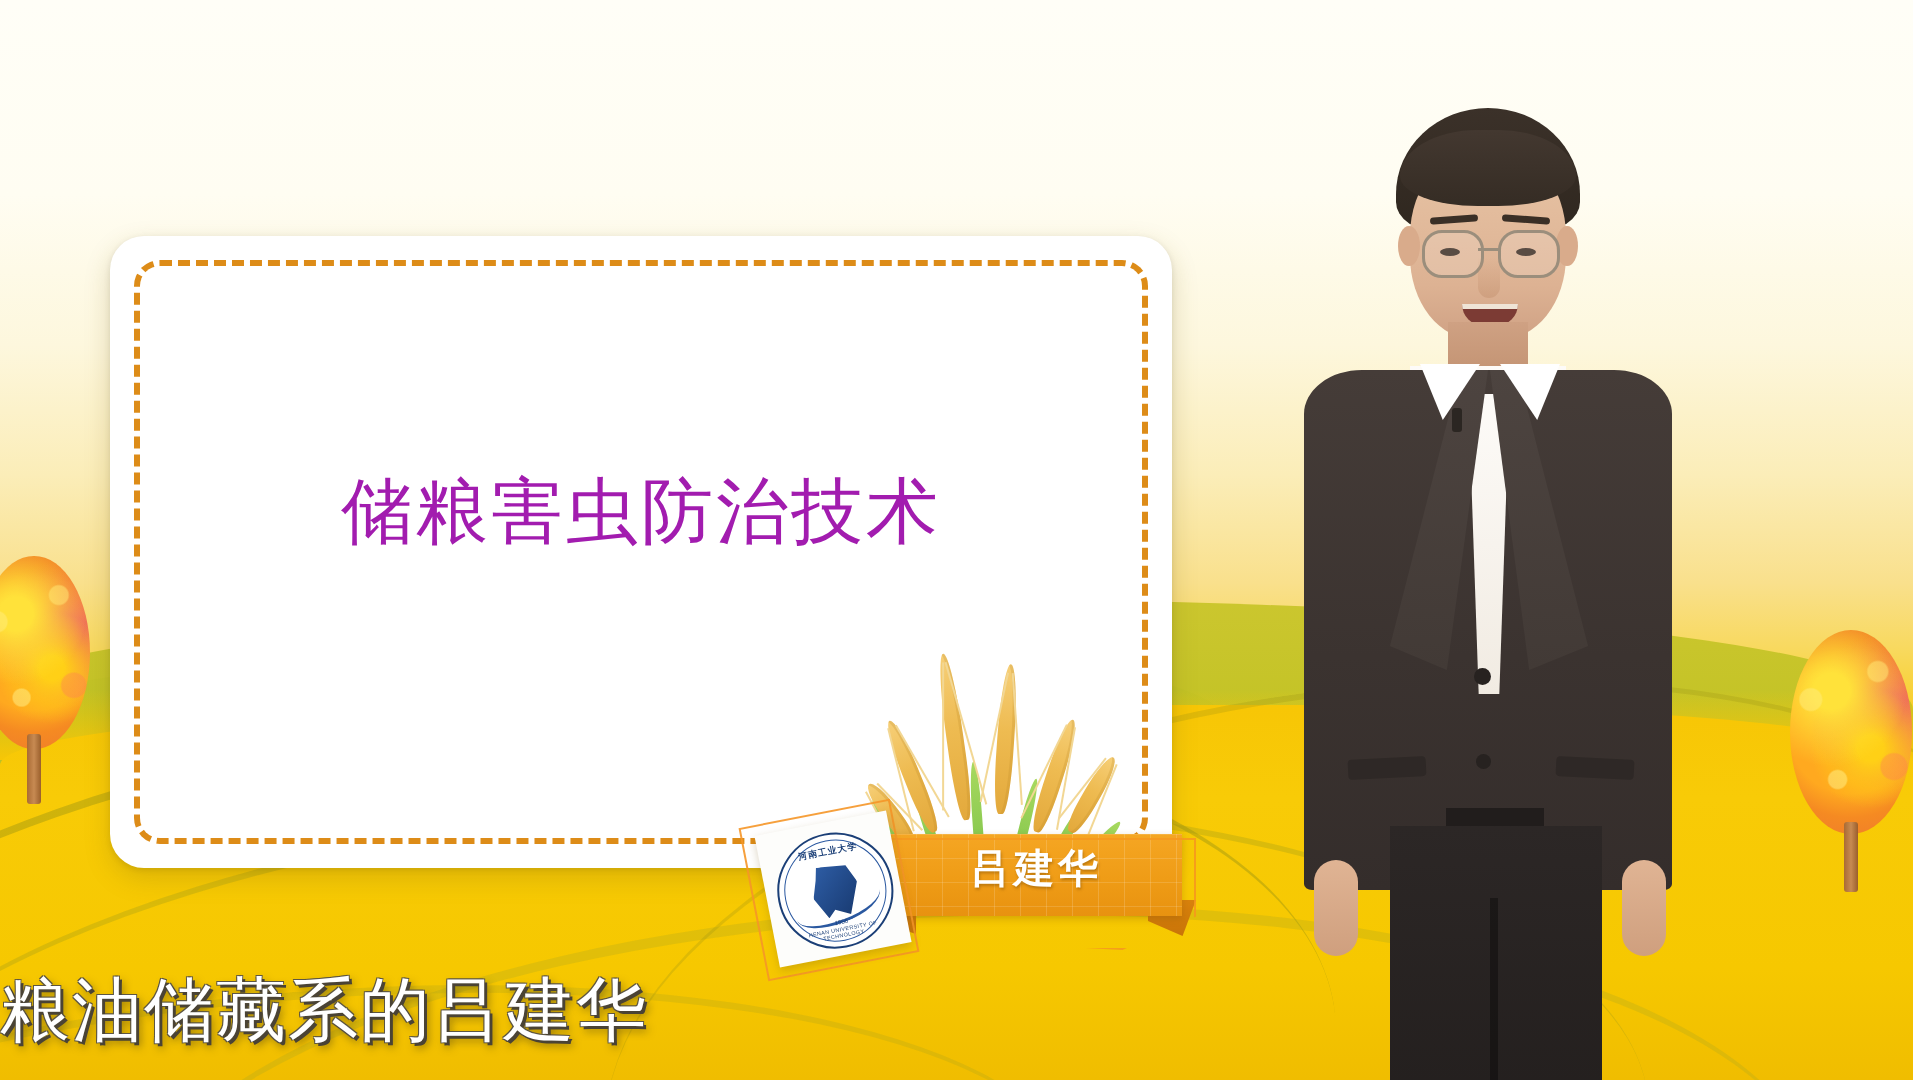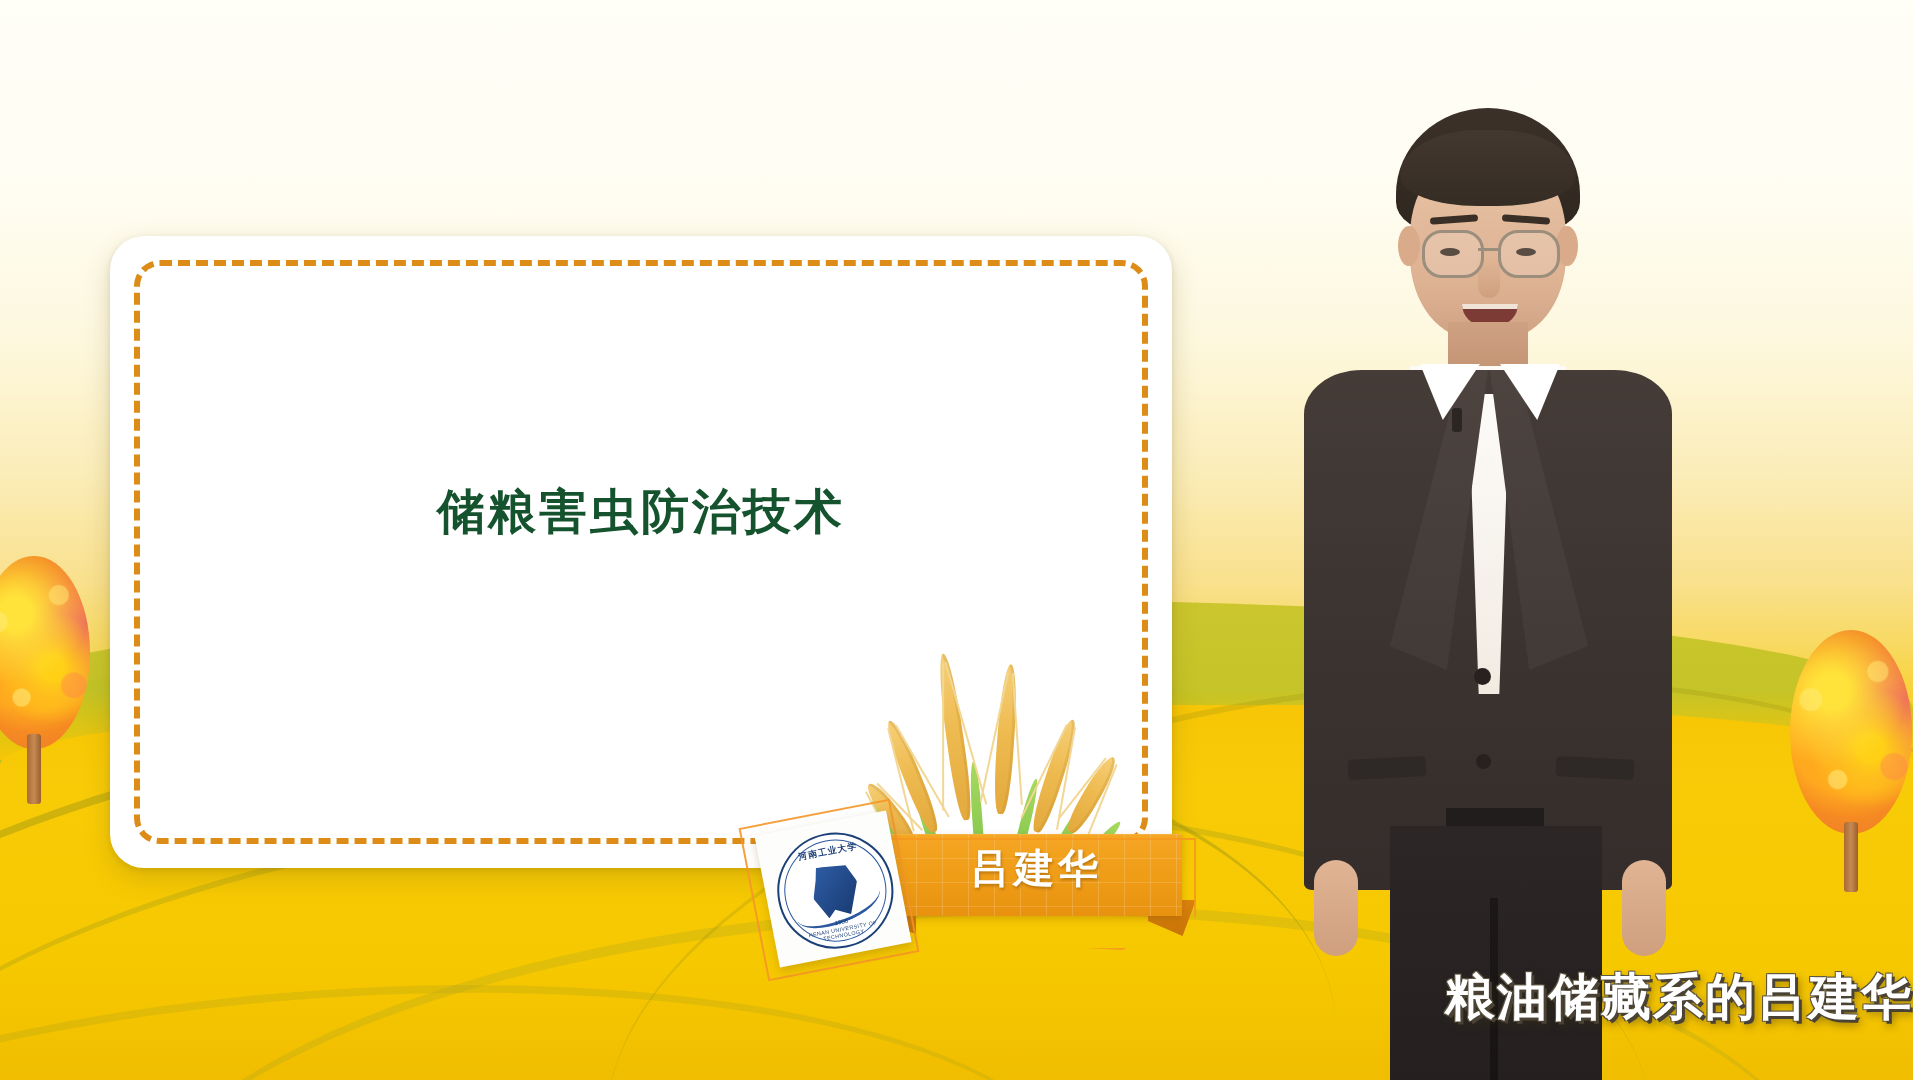--- a/index.html
+++ b/index.html
@@ -127,21 +127,21 @@
   #slide-dash{
     position:absolute;left:24px;top:24px;right:24px;bottom:24px;
     border:6px dashed #dd8c18;border-radius:26px;
   }
   #slide-title{
     position:absolute;left:0;right:0;top:0;bottom:0;
     display:flex;align-items:center;justify-content:center;
     padding-bottom:80px;box-sizing:border-box;
   }
   #slide-title span{
-    font-size:48px;font-weight:700;color:#14532d;letter-spacing:3px;
+    font-size:72px;font-weight:400;color:#a21caf;letter-spacing:3px;
   }
 
   
   #wheat-cluster{position:absolute;left:880px;top:612px;width:240px;height:260px;}
   .blade{
     position:absolute;bottom:0;width:10px;height:96px;
     background:linear-gradient(to top,#7cc24a,#a8d95f);
     border-radius:50% 50% 2px 2px;transform-origin:50% 100%;
   }
   .b1{left:36px;transform:rotate(-34deg) scaleY(.9);}
@@ -236,22 +236,22 @@
     position:absolute;left:0;right:0;bottom:21px;text-align:center;
     font-size:6px;color:#1b3f77;
   }
   #seal-frame{
     position:absolute;left:752px;top:812px;width:150px;height:152px;
     border:2px solid rgba(245,150,40,.9);transform:rotate(-11deg);pointer-events:none;
   }
 
   
   #caption{
-    position:absolute;left:0;right:0;top:964px;text-align:right;
-    font-size:50px;font-weight:bold;color:#ffffff;letter-spacing:2px;
+    position:absolute;left:0;right:0;top:964px;text-align:left;
+    font-size:70px;font-weight:normal;color:#ffffff;letter-spacing:2px;
     text-shadow:
       3px 3px 0 #4a4335, -1px -1px 0 #5d5642, 1px -1px 0 #5d5642,
       -1px 1px 0 #5d5642, 4px 5px 8px rgba(60,50,20,.55);
   }
 
   
   #presenter{position:absolute;left:1270px;top:108px;width:430px;height:972px;}
   .pr{position:absolute;}
   #pr-hair{
     left:126px;top:0;width:184px;height:124px;

